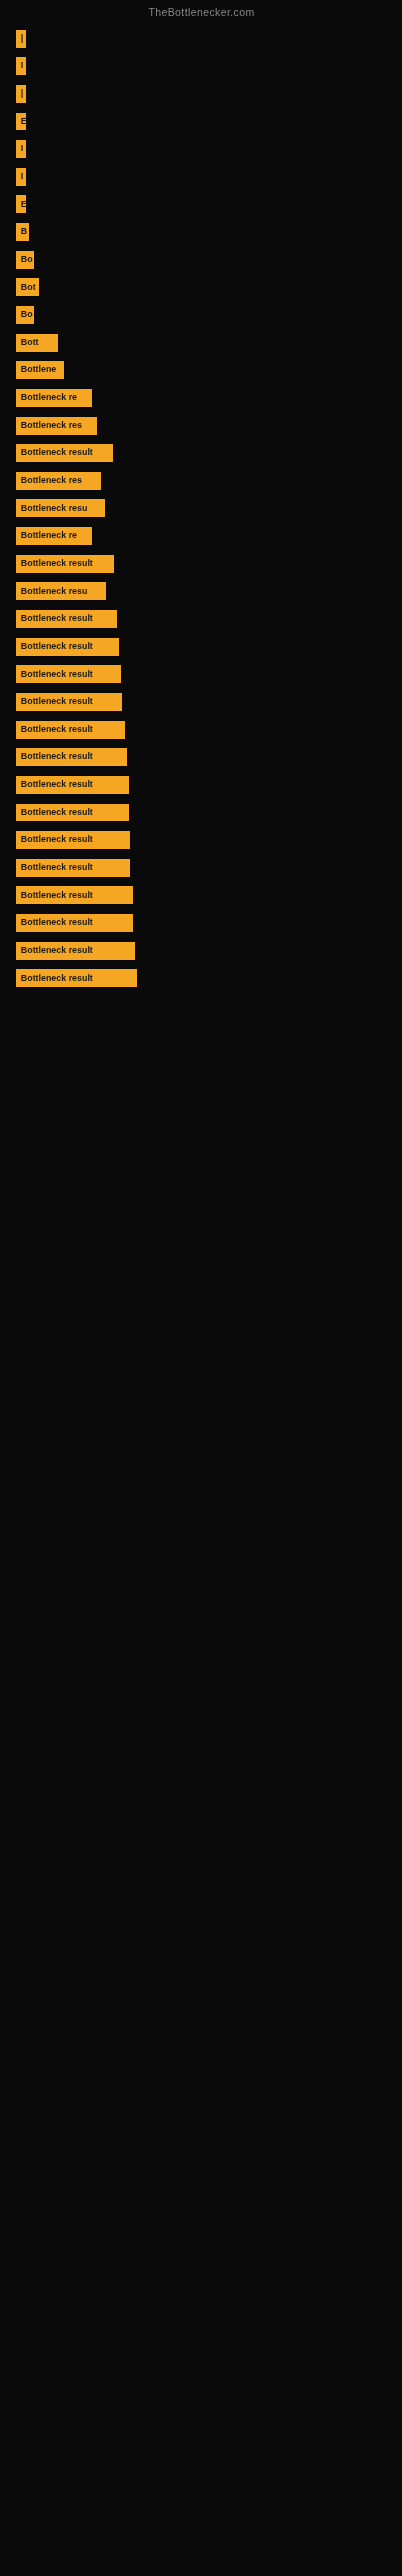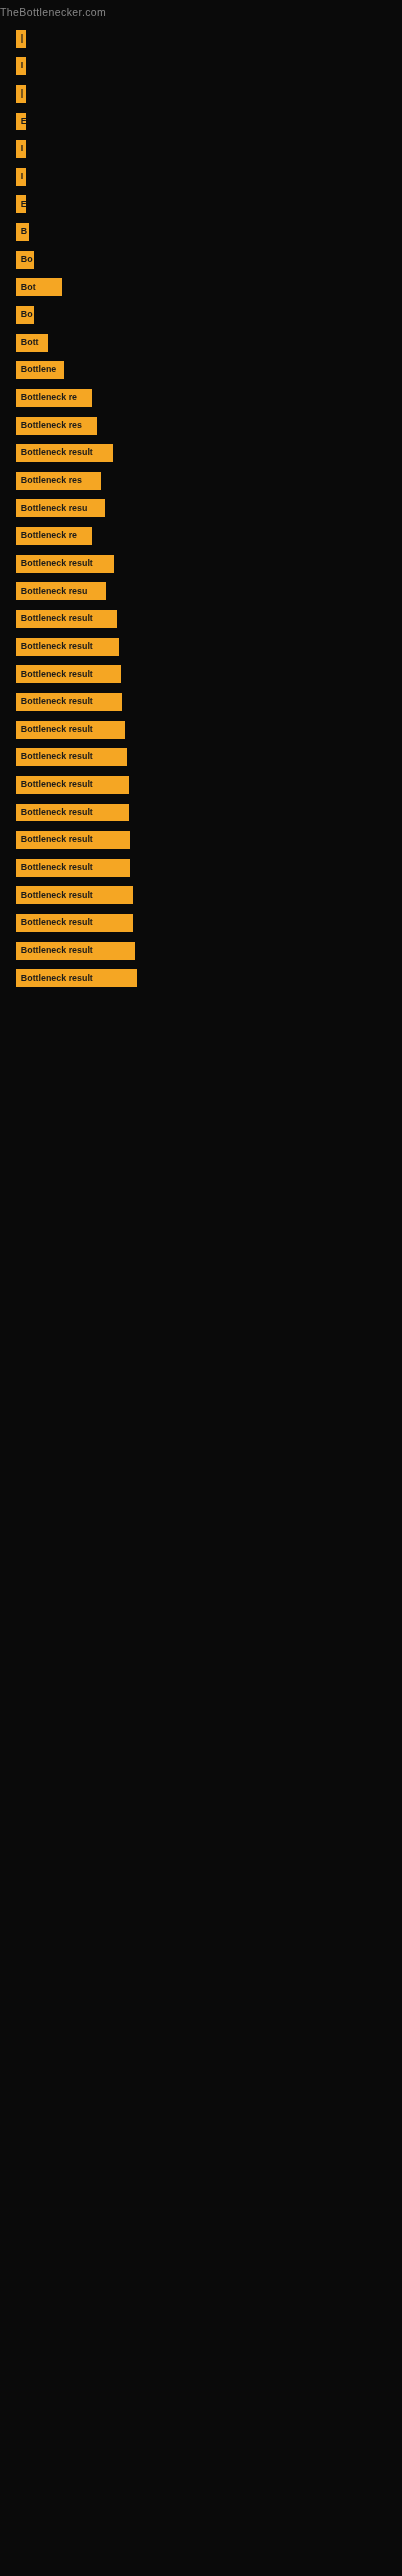--- a/index.html
+++ b/index.html
@@ -10,20 +10,21 @@
 
     body {
       background-color: #0a0a0a;
       width: 403px;
       min-height: 2576px;
       font-family: Arial, sans-serif;
       overflow-x: hidden;
     }
 
     .site-title {
+      text-align: center;
       color: #888;
       font-size: 10.5px;
       padding: 6.4px 0 3.2px 0;
       letter-spacing: 0.4px;
     }
 
     .container {
       padding: 8px 16px;
       display: flex;
       flex-direction: column;
@@ -77,27 +78,27 @@
     <div class="bar-row">
       <span class="bar-label" style="width: 9.7px; min-width: 9.7px;">E</span>
     </div>
     <div class="bar-row">
       <span class="bar-label" style="width: 13px; min-width: 13px;">B</span>
     </div>
     <div class="bar-row">
       <span class="bar-label" style="width: 17.7px; min-width: 17.7px;">Bo</span>
     </div>
     <div class="bar-row">
-      <span class="bar-label" style="width: 46px; min-width: 22.5px;">Bot</span>
+      <span class="bar-label" style="width: 22px; min-width: 22.5px;">Bot</span>
     </div>
     <div class="bar-row">
       <span class="bar-label" style="width: 17.7px; min-width: 17.7px;">Bo</span>
     </div>
     <div class="bar-row">
-      <span class="bar-label" style="width: 32px; min-width: 26px;">Bott</span>
+      <span class="bar-label" style="width: 42px; min-width: 26px;">Bott</span>
     </div>
     <div class="bar-row">
       <span class="bar-label" style="width: 48px; min-width: 48px;">Bottlene</span>
     </div>
     <div class="bar-row">
       <span class="bar-label" style="width: 76px; min-width: 76px;">Bottleneck re</span>
     </div>
     <div class="bar-row">
       <span class="bar-label" style="width: 81px; min-width: 81px;">Bottleneck res</span>
     </div>

